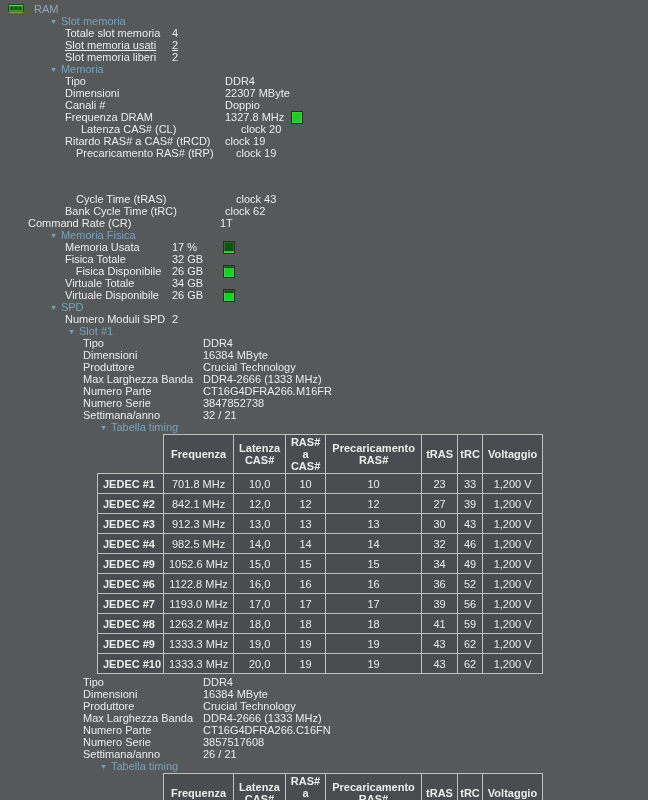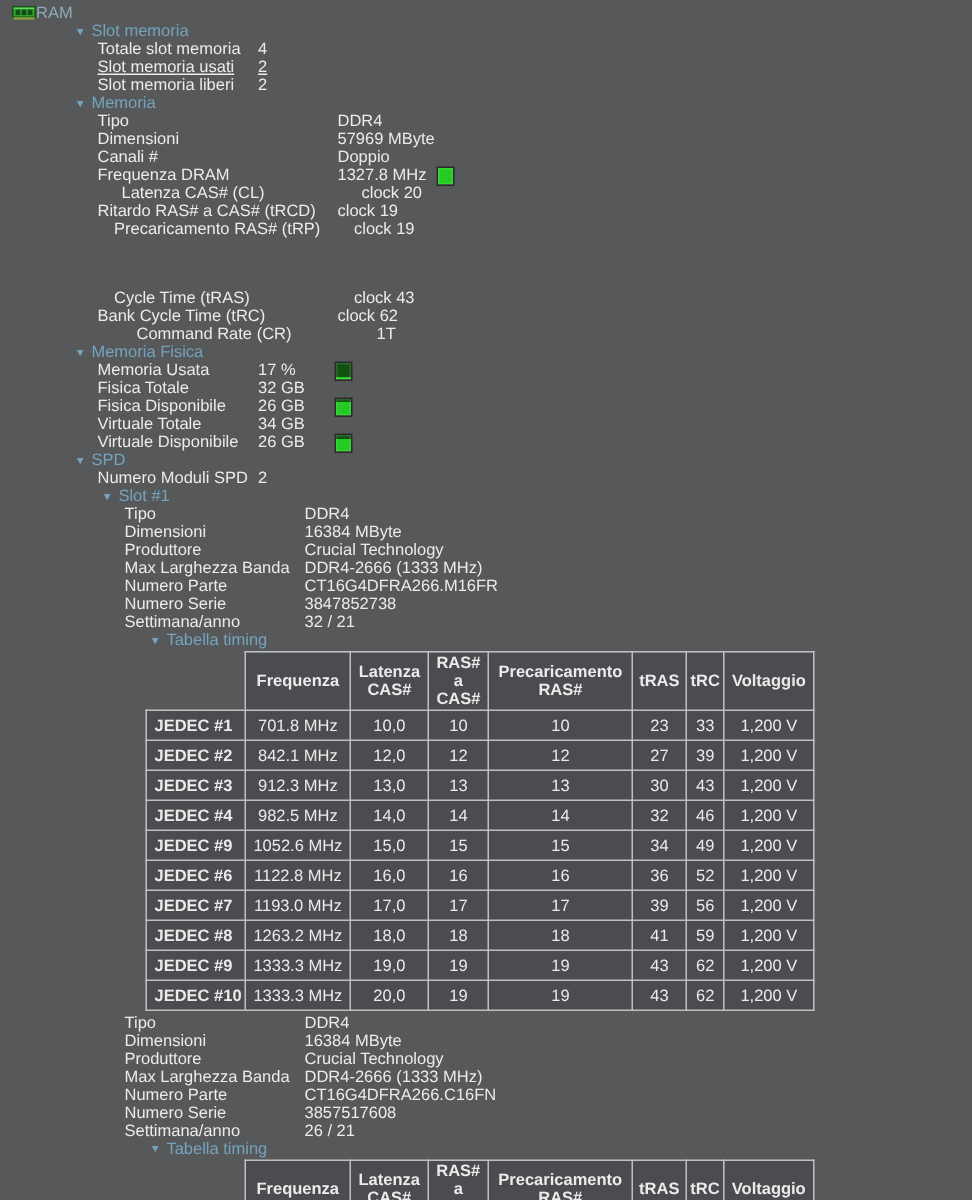--- a/index.html
+++ b/index.html
@@ -16,21 +16,21 @@
     background:var(--bg);
     color:var(--text);
     font-family:"Liberation Sans", sans-serif;
     font-size:11px;line-height:12px;
     -webkit-font-smoothing:antialiased;
   }
   #content{padding-top:2px;}
   .ram-row{
     height:13px;display:flex;align-items:center;padding-left:8px;white-space:nowrap;
   }
-  .ram-title{color:#8fa9b8;margin-left:0;text-align:center;}
+  .ram-title{color:#8fa9b8;margin-left:10px;text-align:center;}
   .section-header{
     height:12px;display:flex;align-items:center;color:var(--accent);white-space:nowrap;
   }
   .arrow{
     font-size:7px;line-height:7px;margin-right:4px;display:inline-block;
     transform:scaleX(1.1);
   }
   .kv-row{
     height:12px;display:flex;align-items:center;white-space:nowrap;
   }
@@ -96,21 +96,21 @@
     <div class="section-header" style="padding-left: 50px;">
       <span class="arrow">▼</span>
       <span class="hdr-label">Memoria</span>
     </div>
     <div class="kv-row" style="padding-left: 65px;">
       <span class="kv-label" style="width: 160px;">Tipo</span>
       <span class="kv-value">DDR4</span>
     </div>
     <div class="kv-row" style="padding-left: 65px;">
       <span class="kv-label" style="width: 160px;">Dimensioni</span>
-      <span class="kv-value">57969 MByte</span>
+      <span class="kv-value">22307 MByte</span>
     </div>
     <div class="kv-row" style="padding-left: 65px;">
       <span class="kv-label" style="width: 160px;">Canali #</span>
       <span class="kv-value">Doppio</span>
     </div>
     <div class="kv-row" style="padding-left: 65px;">
       <span class="kv-label" style="width: 160px;">Frequenza DRAM</span>
       <span class="kv-value">1327.8 MHz</span>
       <span class="gauge" style="background: linear-gradient(to top, rgb(35, 204, 35) 100%, rgb(17, 82, 17) 100%);"></span>
     </div>
@@ -127,39 +127,39 @@
       <span class="kv-value">clock 19</span>
     </div>
     <div class="kv-row" style="padding-left: 76px; margin-top: 34px;">
       <span class="kv-label" style="width: 160px;">Cycle Time (tRAS)</span>
       <span class="kv-value">clock 43</span>
     </div>
     <div class="kv-row" style="padding-left: 65px;">
       <span class="kv-label" style="width: 160px;">Bank Cycle Time (tRC)</span>
       <span class="kv-value">clock 62</span>
     </div>
-    <div class="kv-row" style="padding-left: 91px;">
+    <div class="kv-row" style="padding-left: 28px; gap: 32px;">
       <span class="kv-label" style="width: 160px;">Command Rate (CR)</span>
       <span class="kv-value">1T</span>
     </div>
     <div class="section-header" style="padding-left: 50px;">
       <span class="arrow">▼</span>
       <span class="hdr-label">Memoria Fisica</span>
     </div>
     <div class="kv-row" style="padding-left: 65px;">
       <span class="kv-label" style="width: 107px;">Memoria Usata</span>
       <span class="kv-value" style="min-width: 44px;">17 %</span>
       <span class="gauge" style="background: linear-gradient(to top, rgb(35, 204, 35) 17%, rgb(17, 82, 17) 17%);"></span>
     </div>
     <div class="kv-row" style="padding-left: 65px;">
       <span class="kv-label" style="width: 107px;">Fisica Totale</span>
       <span class="kv-value">32 GB</span>
     </div>
     <div class="kv-row" style="padding-left: 65px;">
-      <span class="kv-label" style="width: 107px;">Fisica Disponibile</span>
+      <span class="kv-label" style="width: 107px; text-align: center;">Fisica Disponibile</span>
       <span class="kv-value" style="min-width: 44px;">26 GB</span>
       <span class="gauge" style="background: linear-gradient(to top, rgb(35, 204, 35) 81%, rgb(17, 82, 17) 81%);"></span>
     </div>
     <div class="kv-row" style="padding-left: 65px;">
       <span class="kv-label" style="width: 107px;">Virtuale Totale</span>
       <span class="kv-value">34 GB</span>
     </div>
     <div class="kv-row" style="padding-left: 65px;">
       <span class="kv-label" style="width: 107px;">Virtuale Disponibile</span>
       <span class="kv-value" style="min-width: 44px;">26 GB</span>

